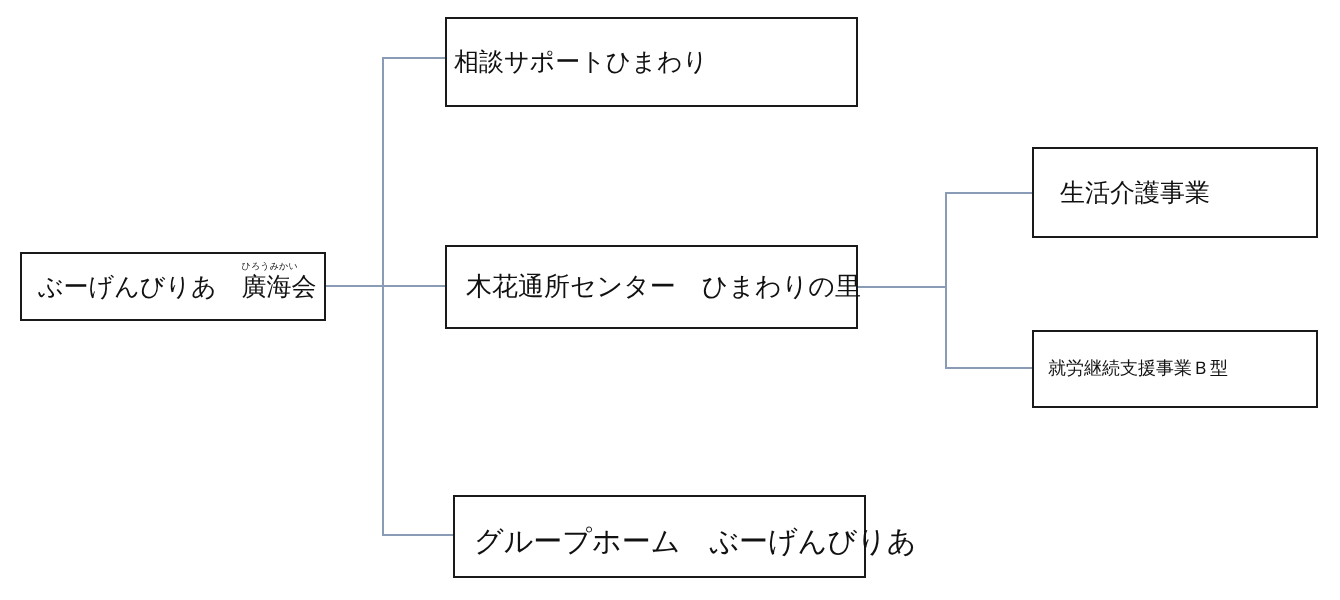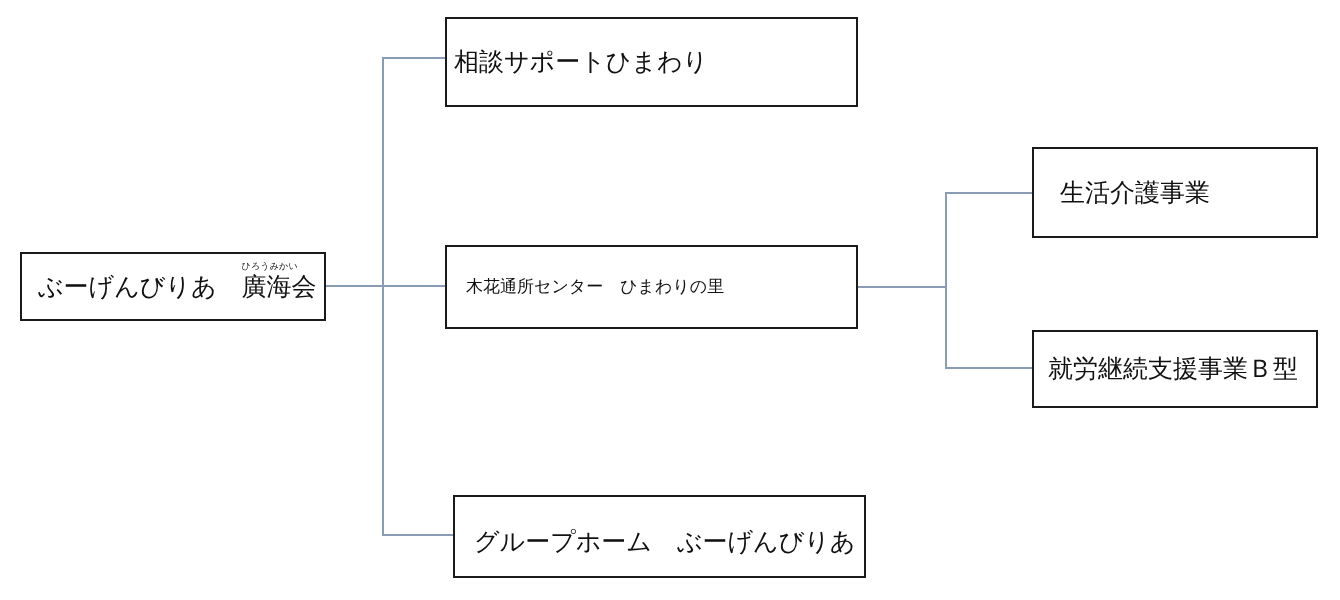--- a/index.html
+++ b/index.html
@@ -82,28 +82,28 @@
 
   <div class="node-box" style="left:20px; top:252px; width:306px; height:69px; padding-left:16px;">
     <span class="node-label with-ruby" style="font-size:25px;"><span>ぶーげんびりあ　</span><span class="ruby-wrap"><span class="ruby-text" style="font-size:9px; top:-11px;">ひろうみかい</span><span>廣海会</span></span></span>
   </div>
 
   <div class="node-box" style="left:445px; top:17px; width:413px; height:90px; padding-left:7px;">
     <span class="node-label" style="font-size:25px;">相談サポートひまわり</span>
   </div>
 
   <div class="node-box" style="left:445px; top:245px; width:413px; height:84px; padding-left:19px;">
-    <span class="node-label" style="font-size:17px;">木花通所センター　ひまわりの里</span>
+    <span class="node-label" style="font-size:26px;">木花通所センター　ひまわりの里</span>
   </div>
 
   <div class="node-box" style="left:453px; top:495px; width:413px; height:83px; padding-left:19px;">
-    <span class="node-label" style="font-size:25px;margin-top:11px;">グループホーム　ぶーげんびりあ</span>
+    <span class="node-label" style="font-size:29px;margin-top:11px;">グループホーム　ぶーげんびりあ</span>
   </div>
 
   <div class="node-box" style="left:1032px; top:147px; width:286px; height:91px; padding-left:26px;">
     <span class="node-label" style="font-size:25px;">生活介護事業</span>
   </div>
 
   <div class="node-box" style="left:1032px; top:330px; width:286px; height:78px; padding-left:14px;">
-    <span class="node-label" style="font-size:25px;">就労継続支援事業Ｂ型</span>
+    <span class="node-label" style="font-size:18px;">就労継続支援事業Ｂ型</span>
   </div>
 
 </div>
 
 </body></html>

